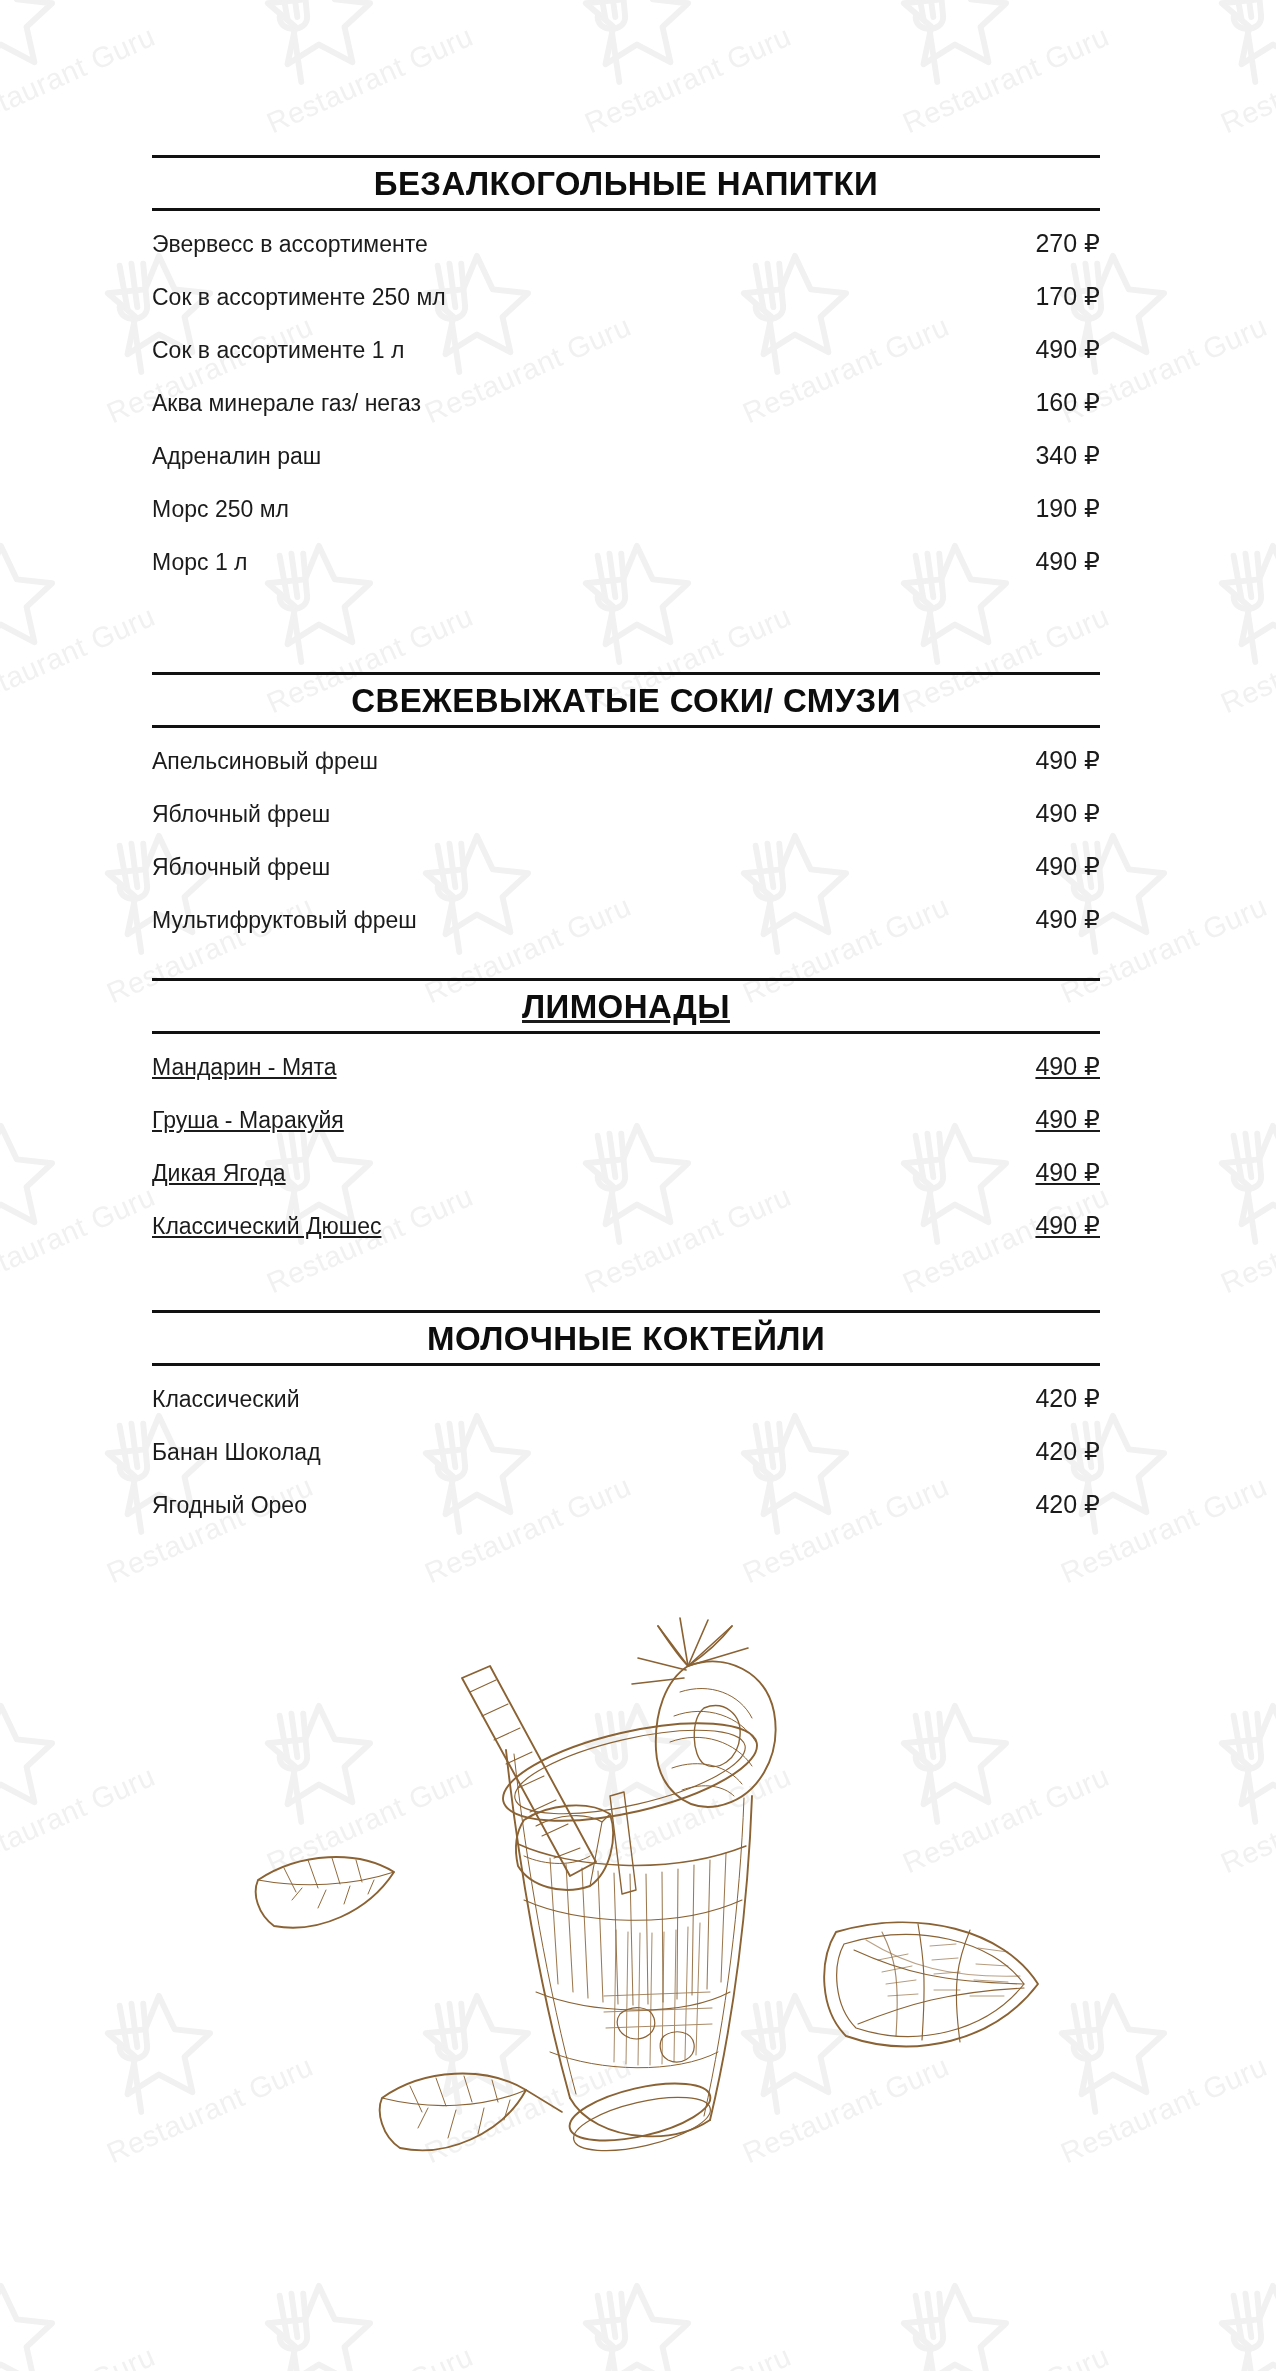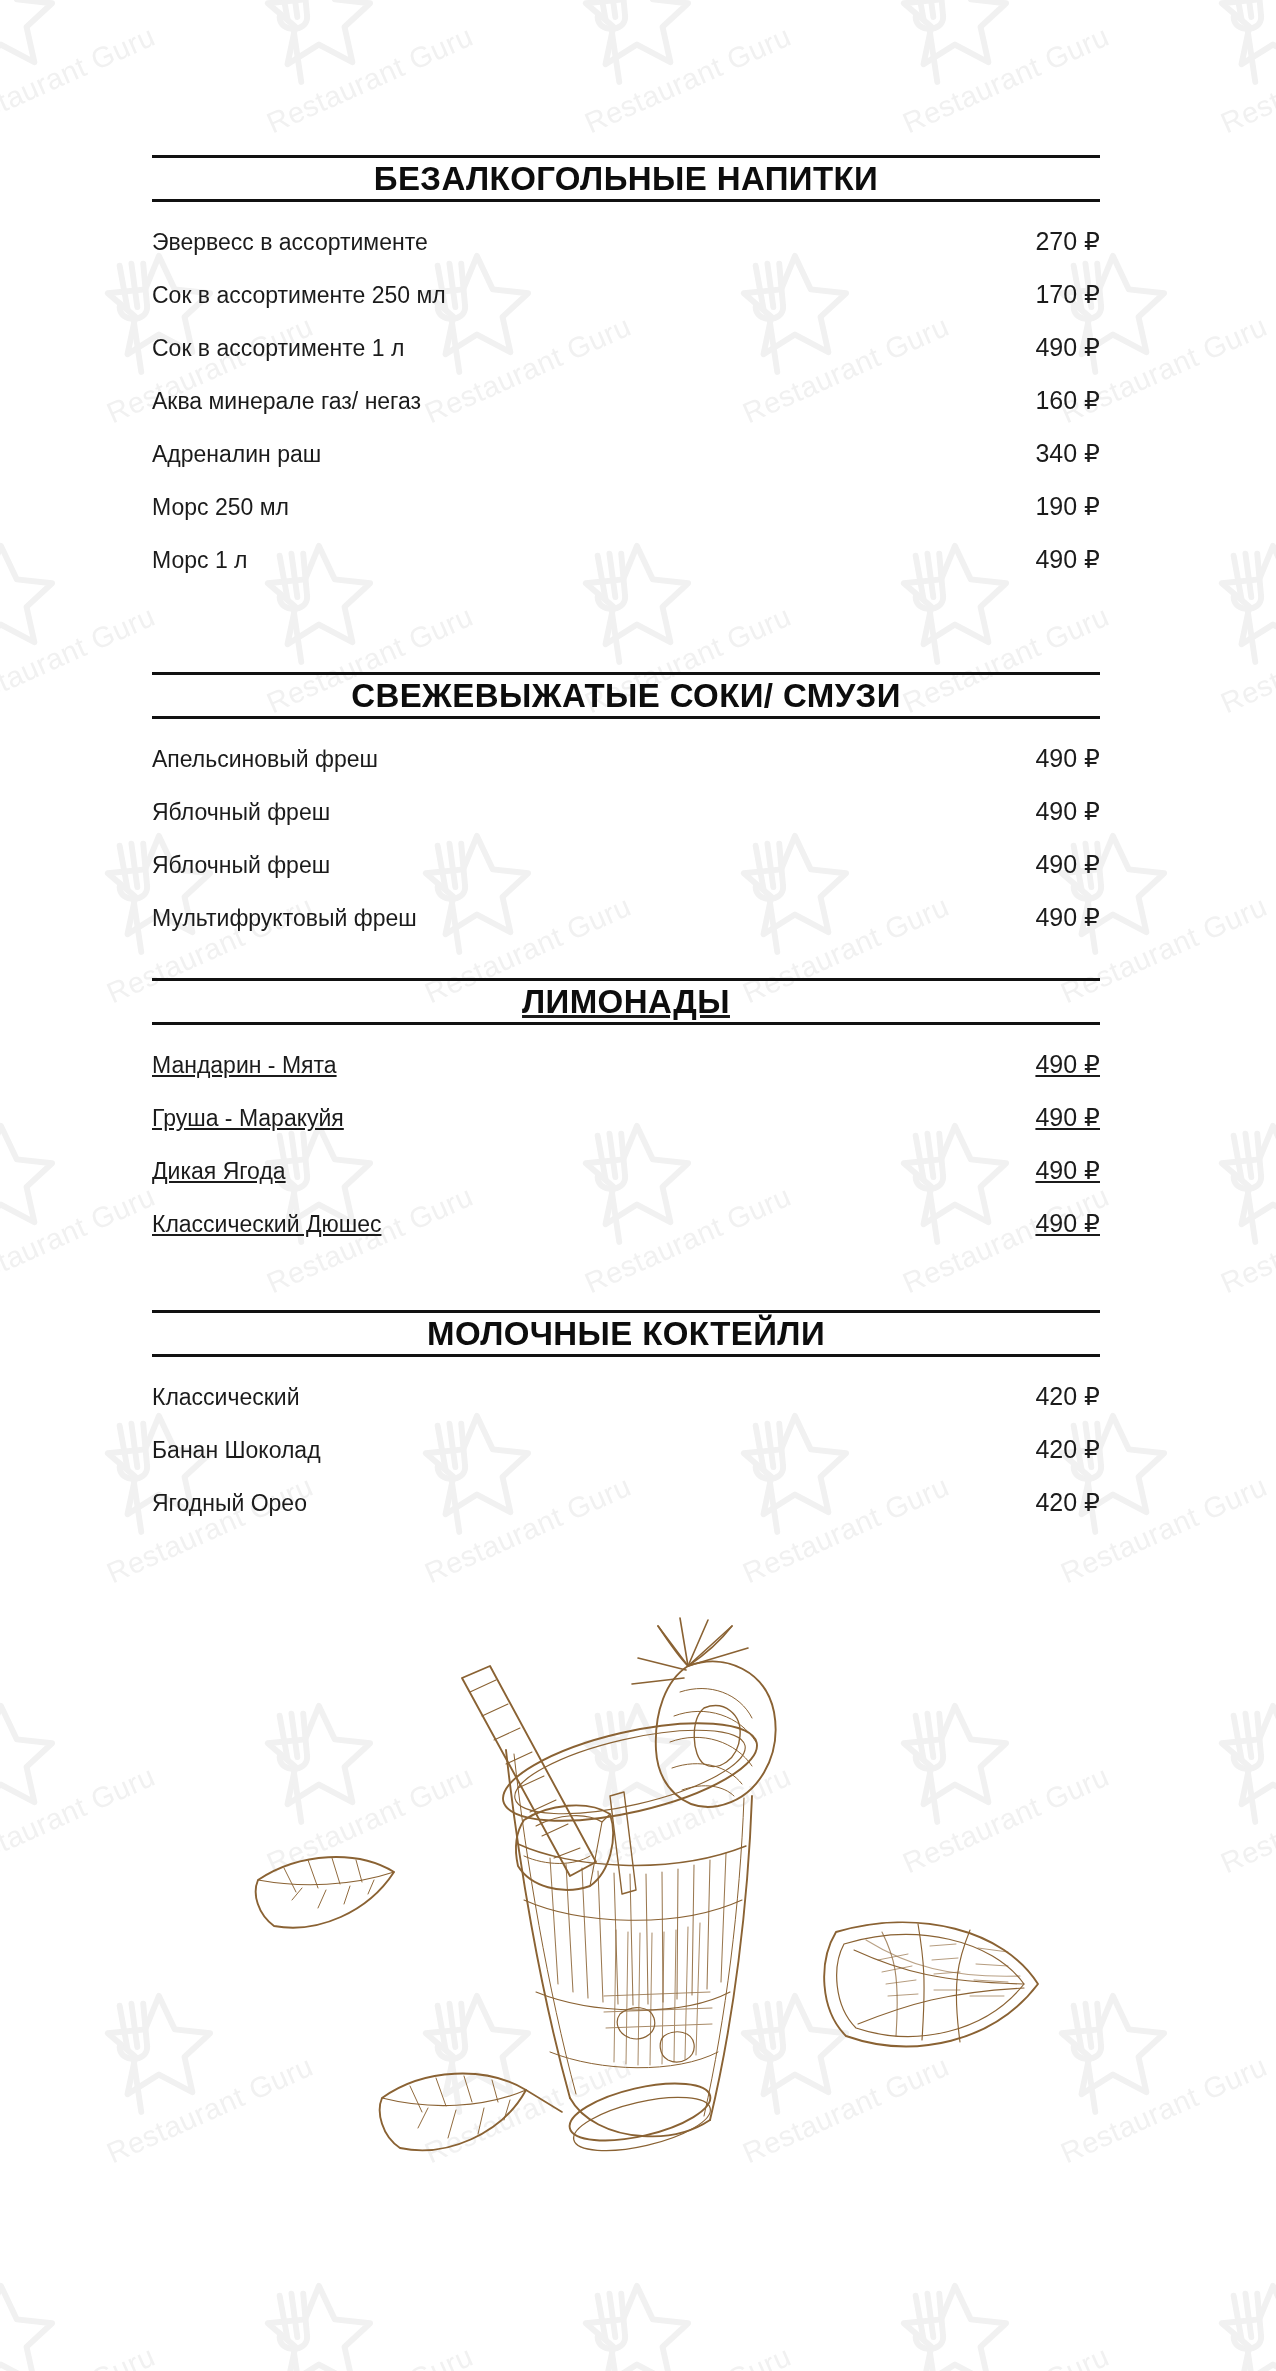--- a/index.html
+++ b/index.html
@@ -57,37 +57,37 @@
     z-index: 2;
     width: 1276px;
   }
 
   .menu-section { position: absolute; left: 152px; width: 948px; }
 
   .section-head {
     position: relative;
     border-top: 3px solid #111111;
     border-bottom: 3px solid #111111;
-    height: 47px;
+    height: 56px;
     display: flex;
     align-items: center;
     justify-content: center;
   }
   .section-title {
     font-size: 33px;
     font-weight: 700;
     letter-spacing: 0.4px;
     text-transform: uppercase;
     color: #0d0d0d;
     text-align: center;
     line-height: 1;
     white-space: nowrap;
   }
 
-  .items { padding-top: 13px; }
+  .items { padding-top: 6px; }
 
   .item-row {
     display: flex;
     align-items: baseline;
     justify-content: space-between;
     height: 53px;
   }
   .item-name {
     font-size: 23px;
     font-weight: 400;

